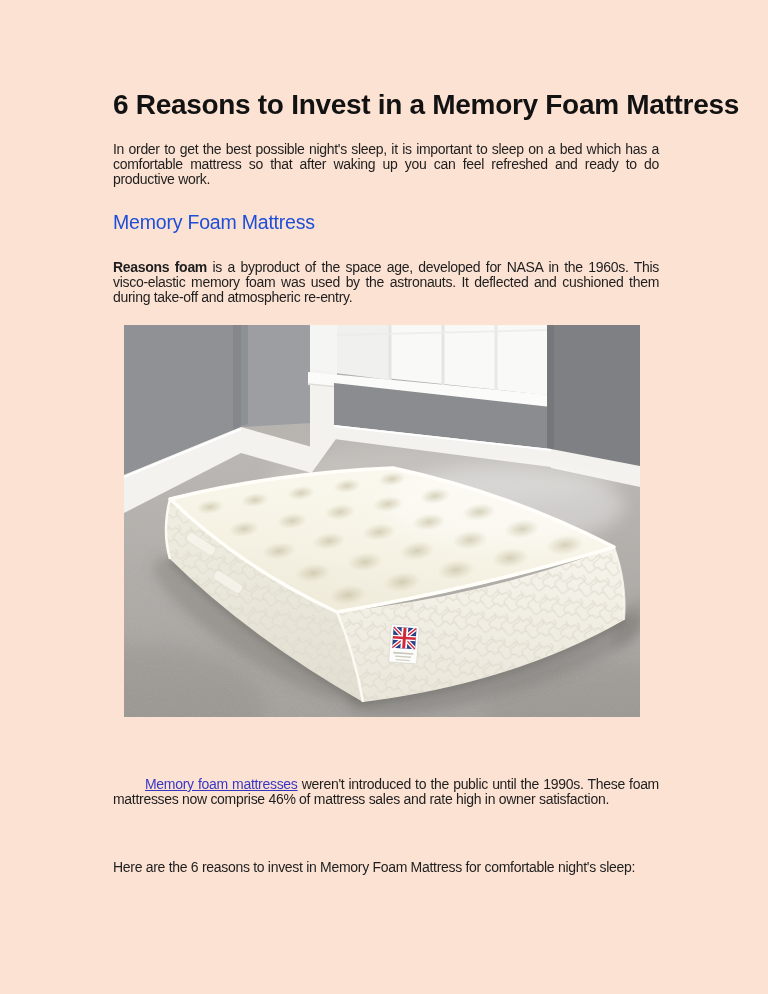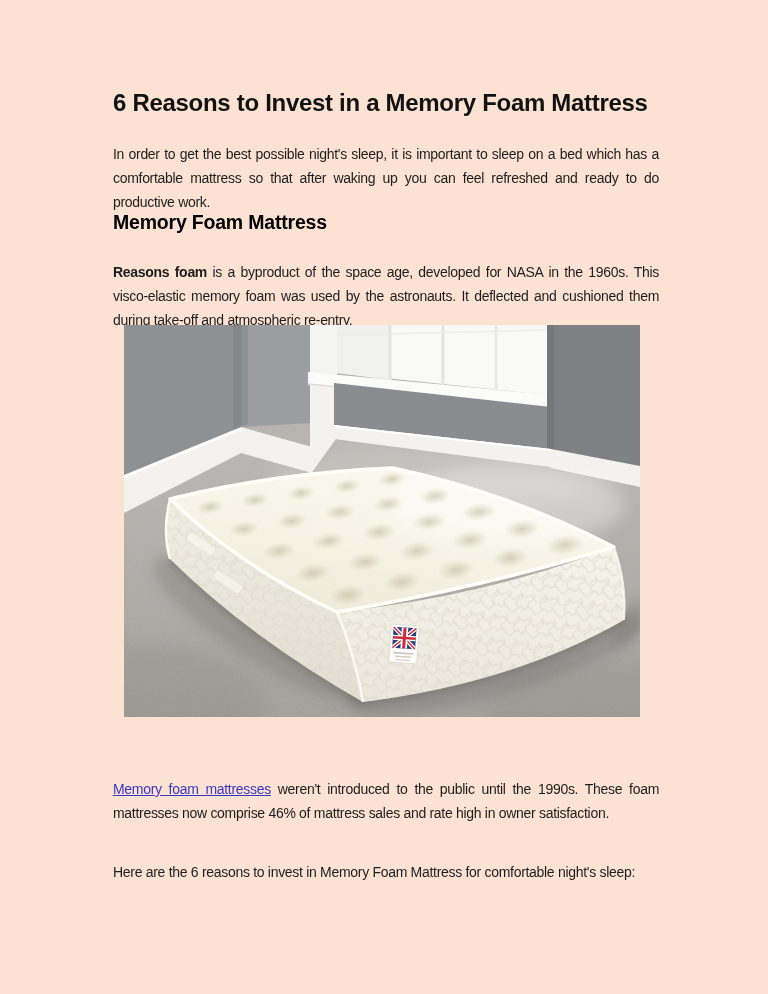--- a/index.html
+++ b/index.html
@@ -5,42 +5,42 @@
   html,body{margin:0;padding:0;}
   body{
     width:768px;height:994px;position:relative;overflow:hidden;
     background:#fce2d3;
     font-family:"Liberation Sans",sans-serif;
     color:#1b1b1b;
   }
   .abs{position:absolute;}
   .doc-title{
     left:113px;top:89px;width:560px;
-    font-size:24px;font-weight:bold;letter-spacing:-0.3px;color:#121212;
+    font-size:28px;font-weight:bold;letter-spacing:-0.3px;color:#121212;
     white-space:nowrap;
   }
   .para{
     left:113px;width:546px;
-    font-size:14px;line-height:24px;letter-spacing:-0.3px;
+    font-size:14px;line-height:15px;letter-spacing:-0.3px;
     text-align:justify;color:#1e1e1e;
   }
   #p-intro{top:128px;}
   .section-heading{
     left:113px;top:211px;
-    font-size:19.5px;font-weight:bold;letter-spacing:-0.2px;color:#000000;
+    font-size:19.5px;font-weight:normal;letter-spacing:-0.2px;color:#1d4ed8;
     white-space:nowrap;
   }
   #p-body{top:246px;}
   #p-link{top:763px;}
   #p-closing{top:846px;width:660px;text-align:left;}
   .photo{
     left:124px;top:325px;width:516px;height:392px;
   }
   .photo svg{display:block;}
-  a.doc-link{text-decoration:underline;}
+  a.doc-link{text-decoration:underline;margin-left:32px;}
 </style>
 </head>
 <body>
 
 <div class="abs doc-title">6 Reasons to Invest in a Memory Foam Mattress</div>
 
 <p class="abs para" id="p-intro">In order to get the best possible night's sleep, it is important to sleep on a bed which has a comfortable mattress so that after waking up you can feel refreshed and ready to do productive work.</p>
 
 <div class="abs section-heading">Memory Foam Mattress</div>
 

